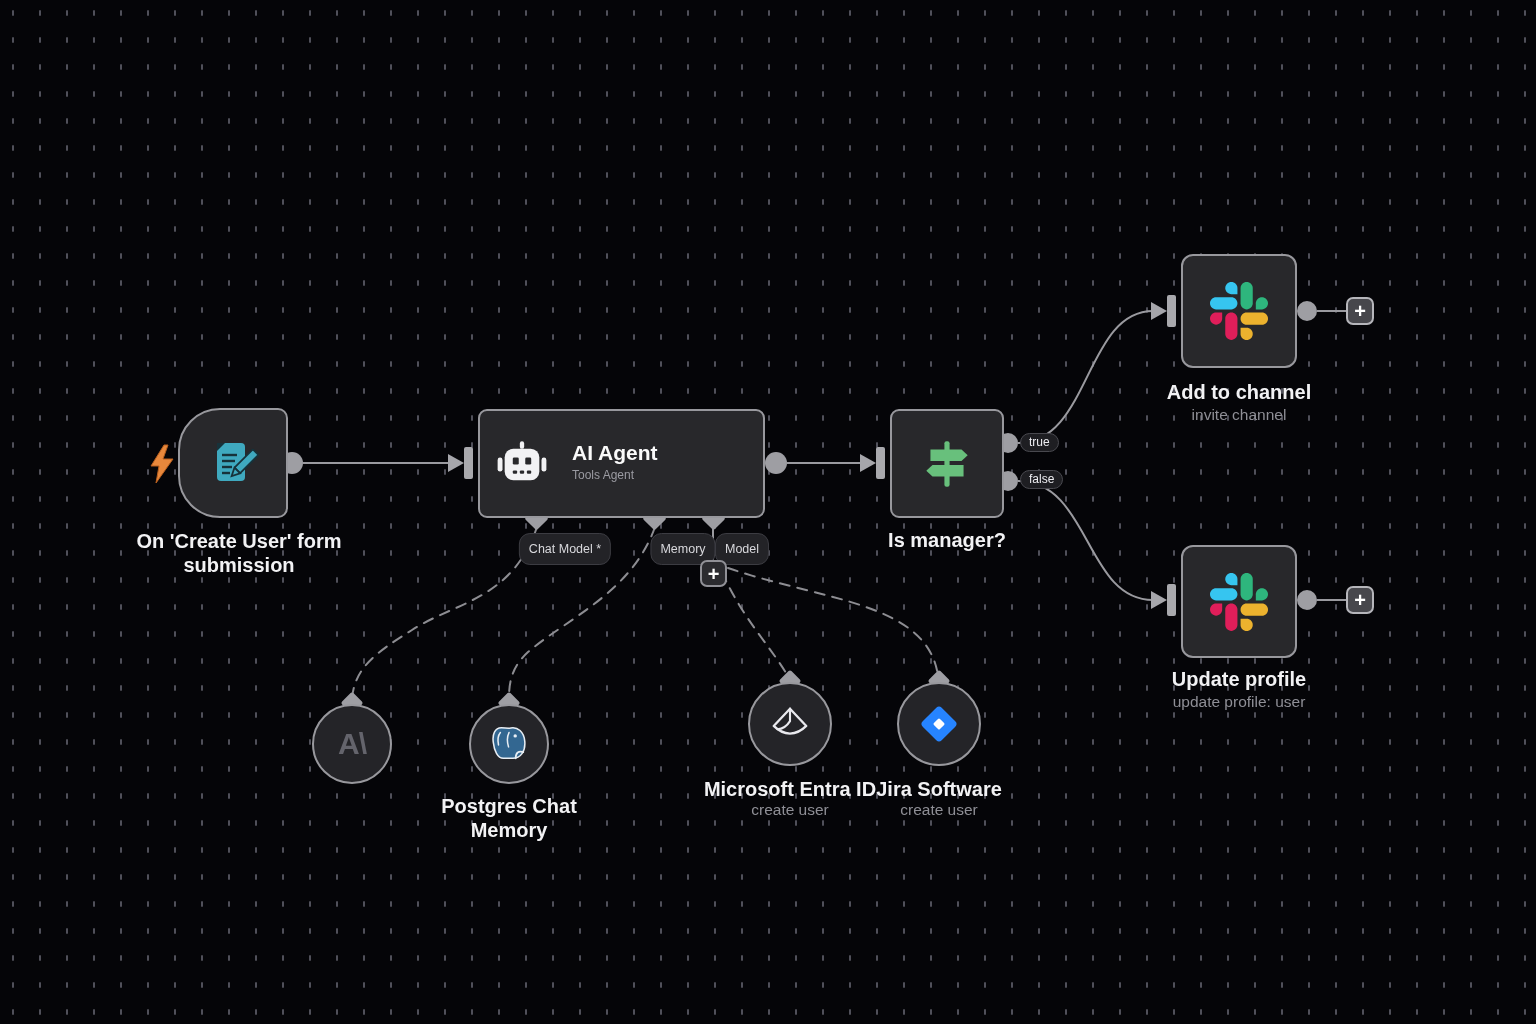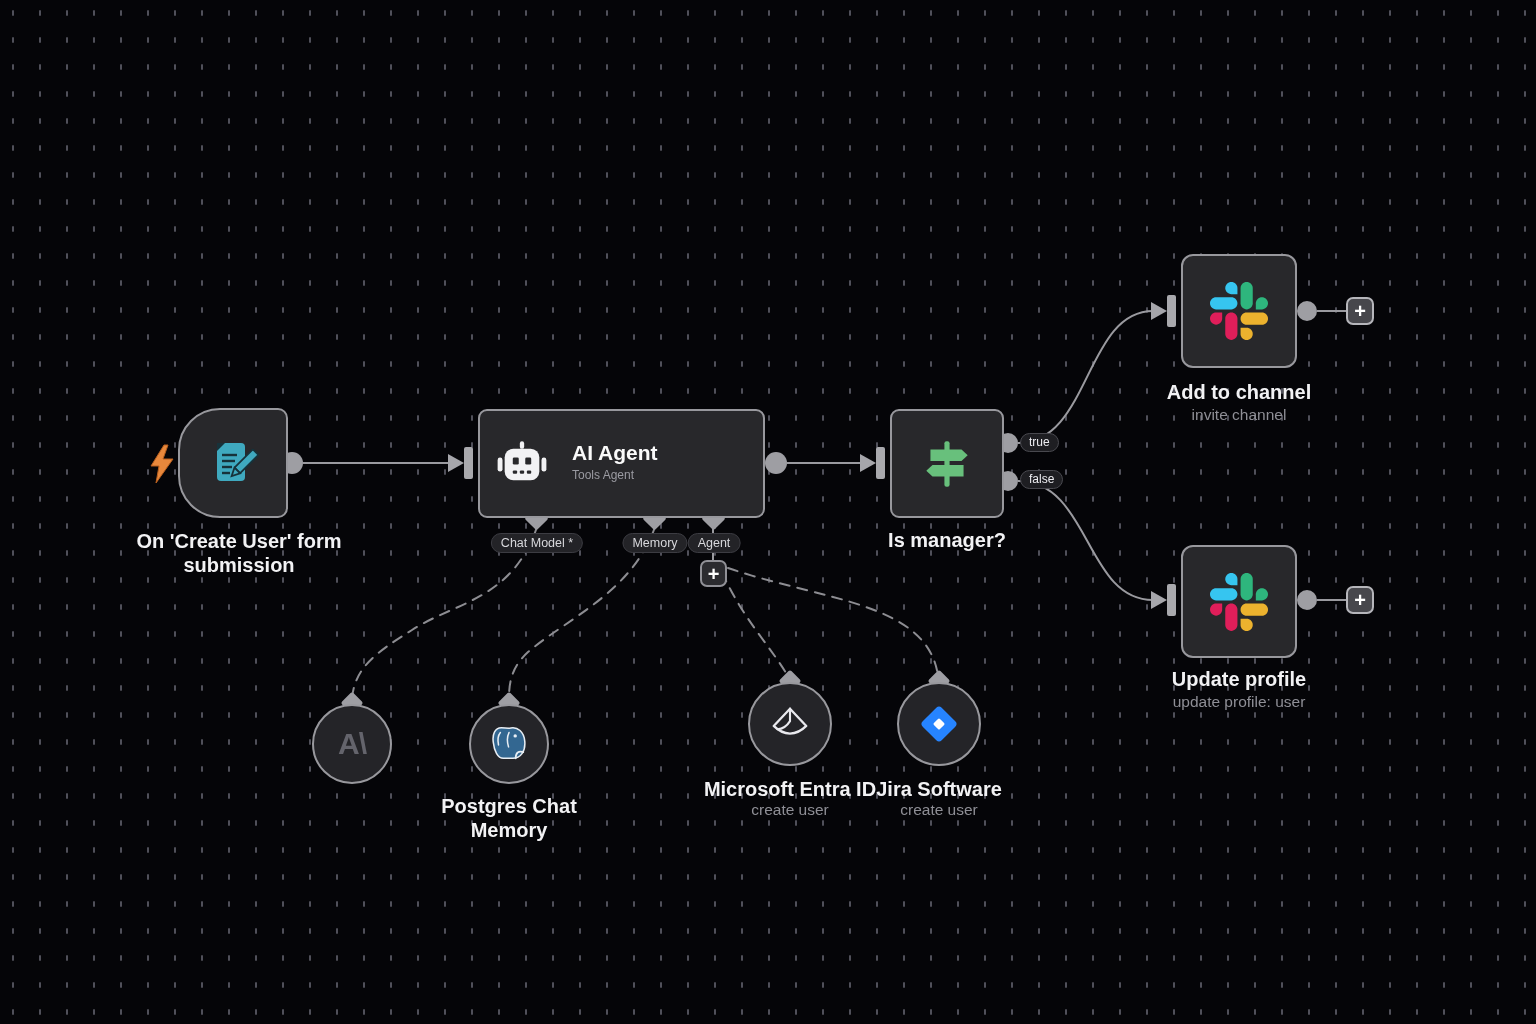--- a/index.html
+++ b/index.html
@@ -16,21 +16,21 @@
   .trigger-node{border-radius:42px 10px 10px 42px;}
   .circle-node{border-radius:50%;display:flex;align-items:center;justify-content:center;background:#242428;}
 
   .node-label{position:absolute;color:#f2f2f4;font-size:20px;font-weight:600;text-align:center;line-height:1.2;transform:translateX(-50%);white-space:nowrap;}
   .node-sub{position:absolute;color:#8f8f96;font-size:15.5px;font-weight:400;text-align:center;transform:translateX(-50%);white-space:nowrap;}
 
   .agent-body{display:flex;align-items:flex-start;gap:24px;padding-left:16px;width:100%;box-sizing:border-box;}
   .agent-title{color:#fafafa;font-size:21px;font-weight:700;line-height:1.15;}
   .agent-sub{color:#9b9ba2;font-size:12px;font-weight:400;margin-top:3px;}
 
-  .pill{position:absolute;transform:translateX(-50%);background:#232327;border:1px solid #3c3c42;color:#d8d8dc;font-size:12.5px;padding:2px 9px;border-radius:11px;white-space:nowrap;}
+  .pill{position:absolute;transform:translateX(-50%);background:#232327;border:1px solid #3c3c42;color:#d8d8dc;font-size:12.5px;padding:8px 9px;border-radius:11px;white-space:nowrap;margin-left:28px;}
   .outpill{position:absolute;background:#1e1e22;border:1.5px solid #49494f;color:#ededf1;font-size:12px;padding:1px 8px 2px;border-radius:10px;white-space:nowrap;text-align:center;}
 
   .plusbox{position:absolute;width:27px;height:27px;background:#47474c;border:2px solid #b6b6bb;border-radius:7px;color:#ffffff;display:flex;align-items:center;justify-content:center;font-size:20px;font-weight:600;line-height:1;box-sizing:border-box;}
   .plusbox.dark{background:#2b2b2f;border-color:#90909''6;}
   .plusbox.dark{background:#2b2b2f;border-color:#909096;}
 
   .anthropic-glyph{color:#64646c;font-size:30px;font-weight:700;letter-spacing:-1px;}
 </style>
 </head>
 <body>
@@ -116,21 +116,21 @@
         <rect x="28.5" y="27" width="4" height="3" rx="1" fill="#28282b"></rect>
       </svg>
       <div>
         <div class="agent-title">AI Agent</div>
         <div class="agent-sub">Tools Agent</div>
       </div>
     </div>
   </div>
   <div class="pill" style="left:537px;top:533px">Chat Model *</div>
   <div class="pill" style="left:655px;top:533px">Memory</div>
-  <div class="pill" style="left:714px;top:533px">Agent</div>
+  <div class="pill" style="left:714px;top:533px">Model</div>
   <div class="plusbox dark" style="left:700px;top:560px">+</div>
 
   <div class="node rect-node" style="left:890px;top:409px;width:114px;height:109px;">
     <svg width="58" height="58" viewBox="0 0 56 56">
       <rect x="25.5" y="6" width="5" height="44" rx="2" fill="#68c07c"></rect>
       <path d="M12 14 h30 l6 5.5 l-6 5.5 h-30 z" fill="#68c07c"></path>
       <path d="M44 29 h-30 l-6 5.5 l6 5.5 h30 z" fill="#68c07c"></path>
     </svg>
   </div>
   <div class="node-label" style="left:947px;top:528px">Is manager?</div>

